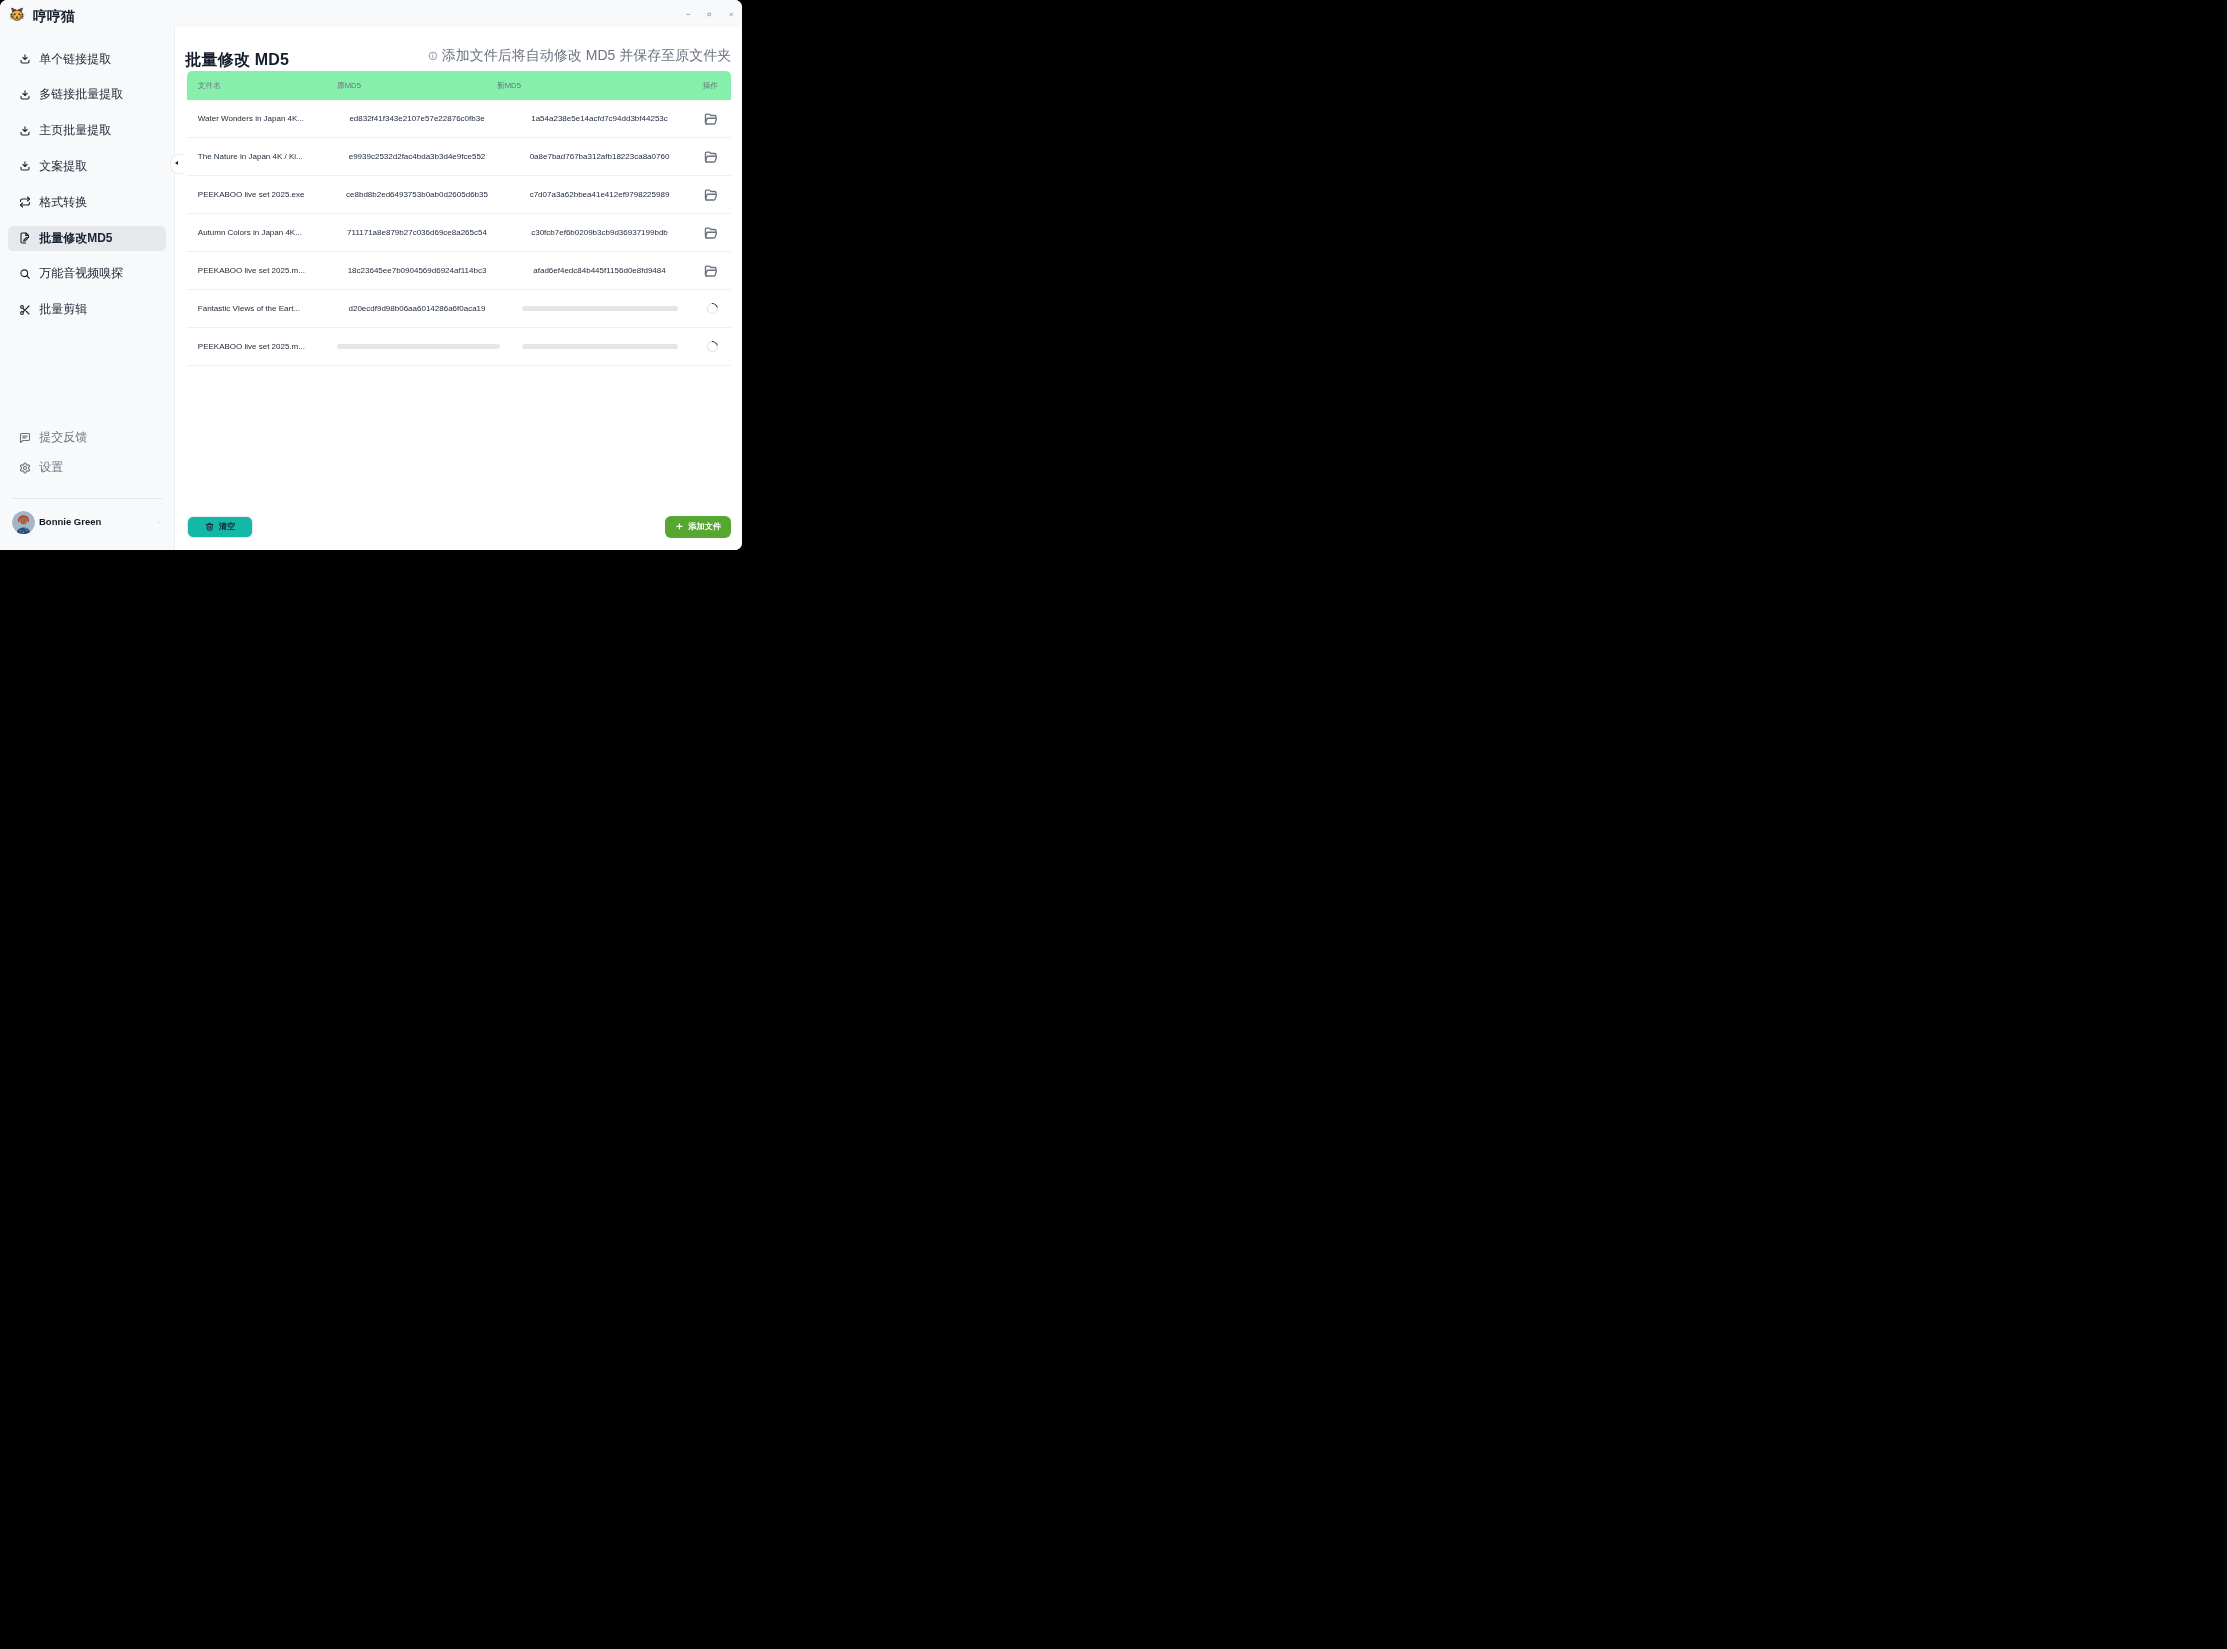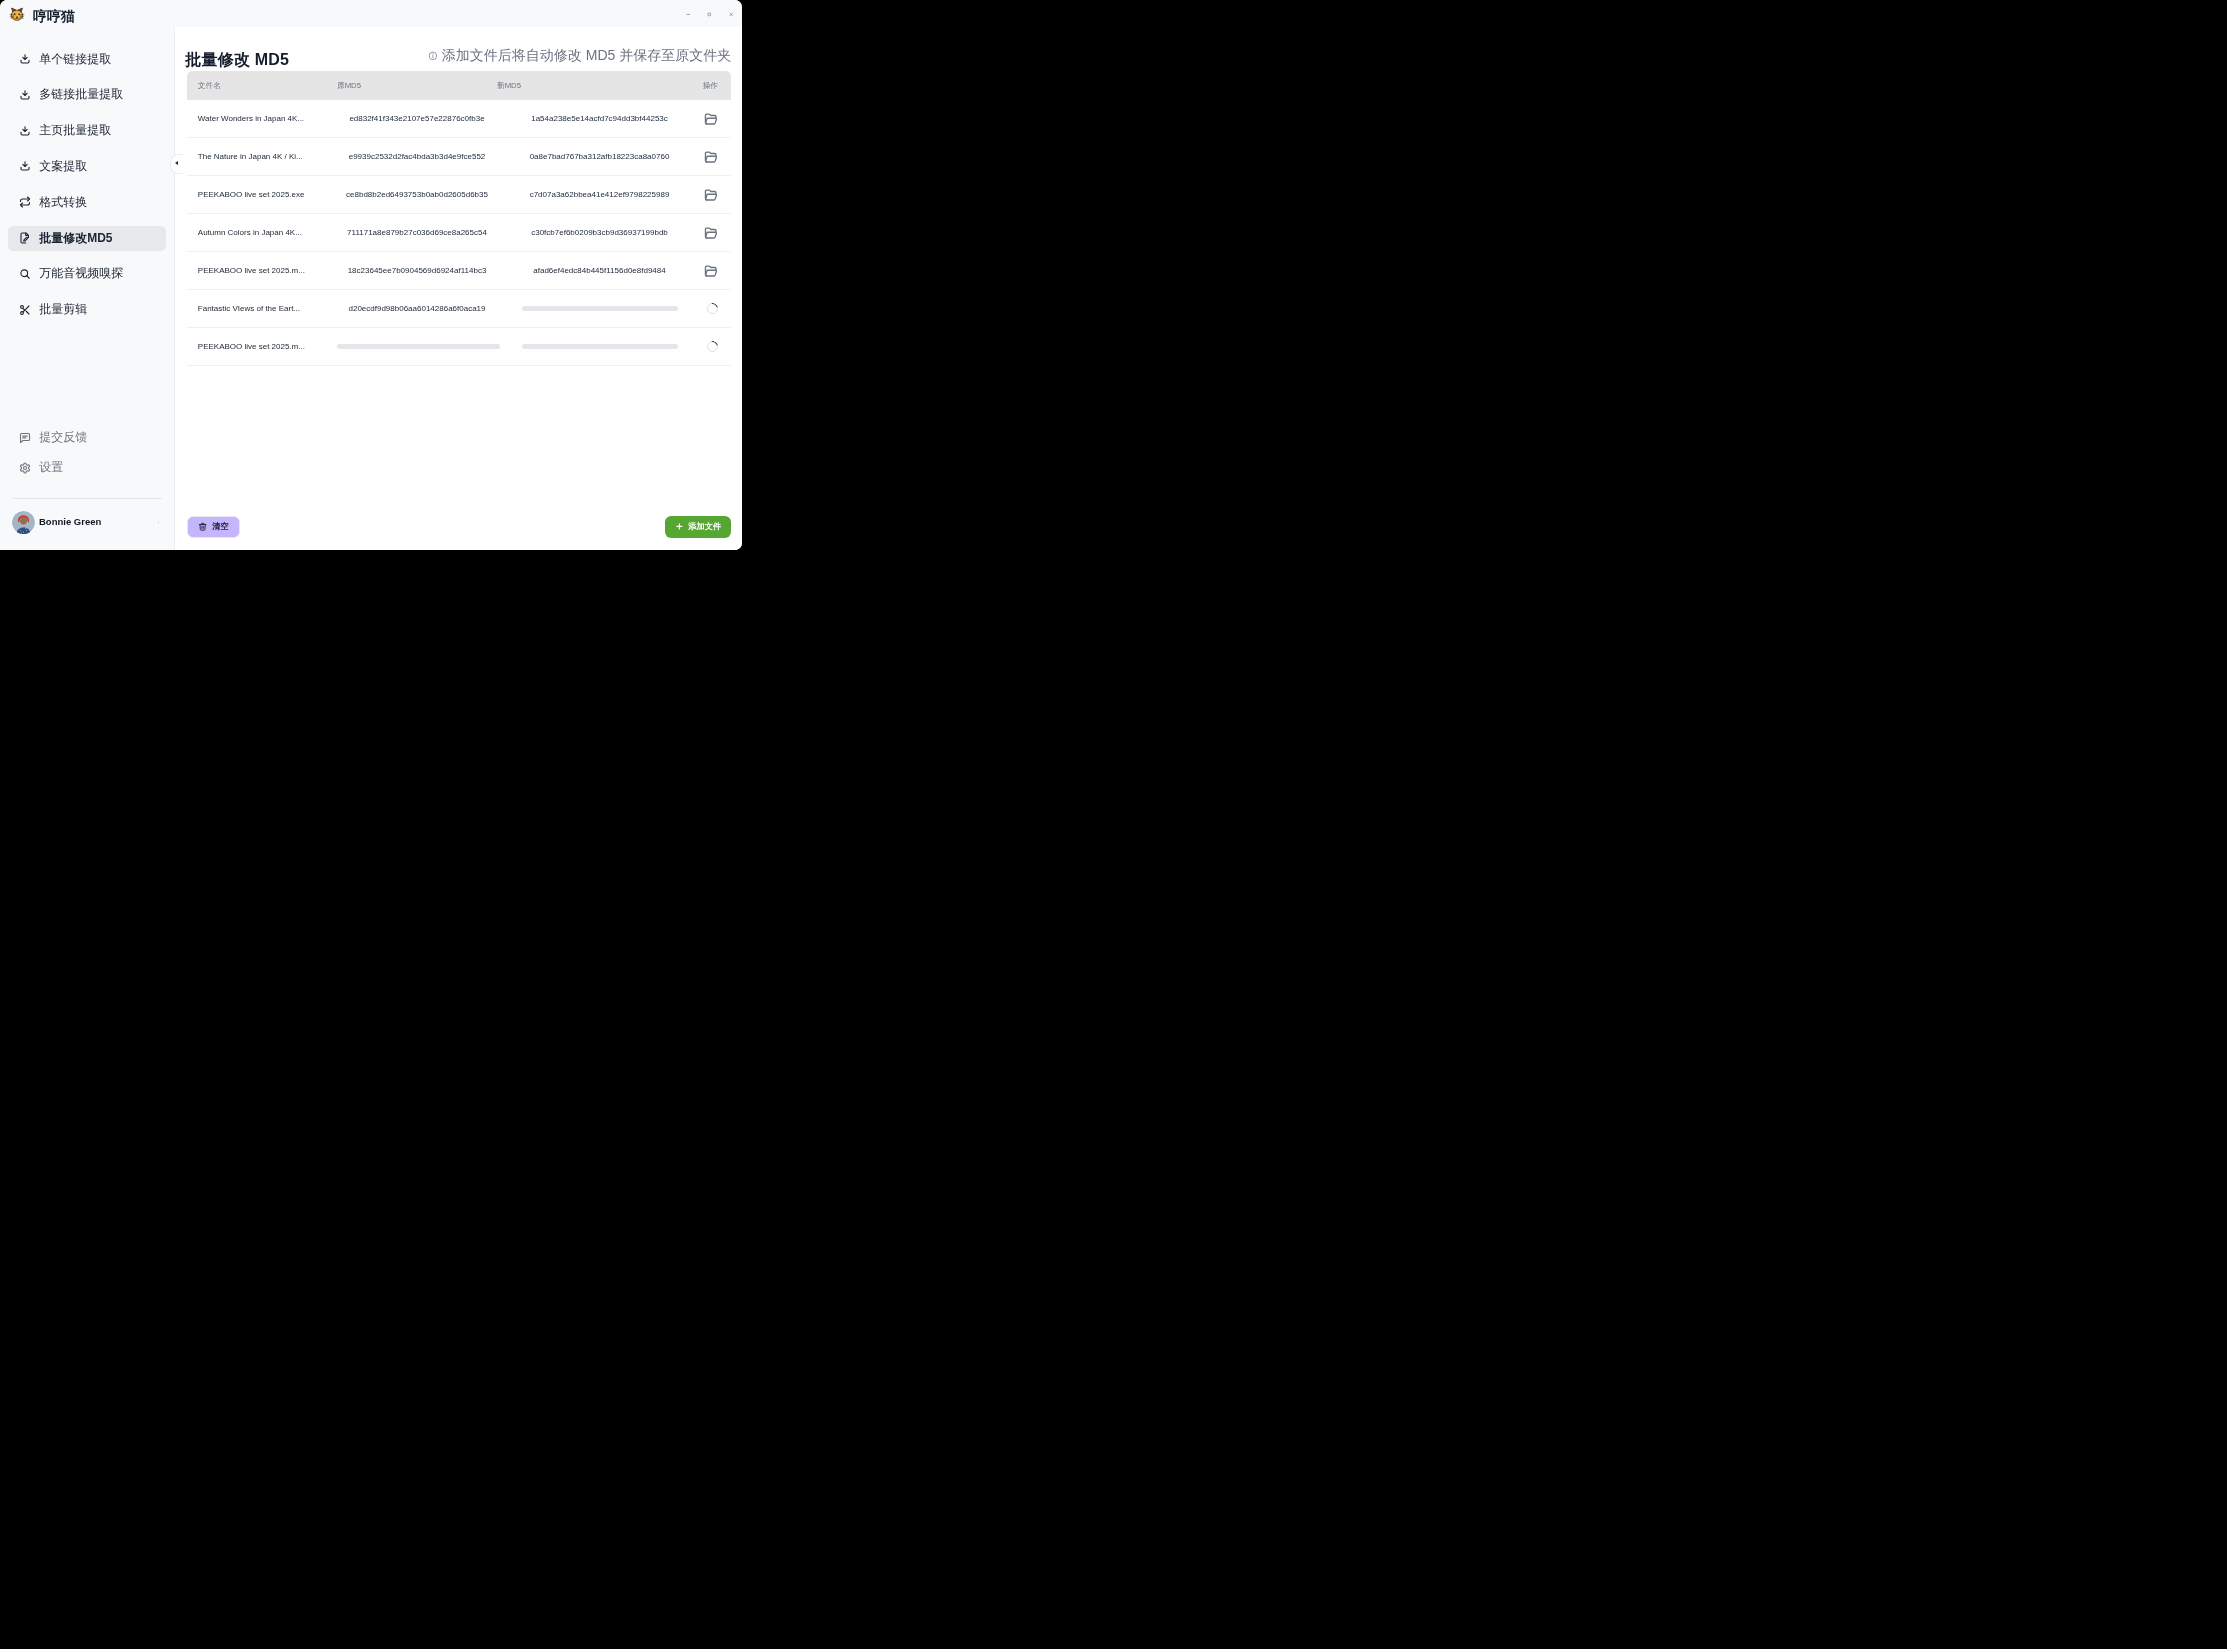--- a/index.html
+++ b/index.html
@@ -36,42 +36,42 @@
   .collapse-handle{position:absolute;left:170px;top:127px;width:12px;height:17.5px;background:#fff;
                    border:0.8px solid #e9ebee;border-right:none;border-radius:8.8px 0 0 8.8px;z-index:6;cursor:pointer;}
   .collapse-handle .tri{position:absolute;left:3.6px;top:6.2px;width:0;height:0;
                    border-top:2.6px solid transparent;border-bottom:2.6px solid transparent;border-right:3.6px solid #1c2534;}
   
   .main{position:absolute;left:175px;top:0;width:567px;height:100%;background:#fff;}
   .page-title{position:absolute;left:10.3px;top:12px;font-size:16px;font-weight:800;color:#151d2c;letter-spacing:0.2px;}
   .hint{position:absolute;right:10.8px;top:19.6px;display:flex;align-items:center;gap:4.1px;color:#6b7280;font-size:14px;}
   .hint svg{width:9.8px;height:9.8px;flex:0 0 auto;}
   .table{position:absolute;left:12px;top:44px;width:544px;}
-  .thead{height:29px;background:#e5e5e5;border-radius:5.2px 5.2px 0 0;display:grid;
+  .thead{height:29px;background:#86efac;border-radius:5.2px 5.2px 0 0;display:grid;
          grid-template-columns:150px 160px 205px 30px;align-items:center;color:#6d7480;font-size:7.7px;}
   .th{box-sizing:border-box;}
   .th.c-name{padding-left:10.8px;text-align:left;}
   .th.c-old,.th.c-new{text-align:left;}
   .th.c-act{text-align:right;padding-right:14px;}
   .trow{height:37px;display:grid;grid-template-columns:150px 160px 205px 30px;align-items:center;
         border-bottom:1px solid #eef0f3;font-size:8px;color:#1c2534;}
   .cell{box-sizing:border-box;}
   .cell.c-name{padding-left:10.8px;white-space:nowrap;overflow:hidden;text-overflow:ellipsis;}
   .cell.c-old,.cell.c-new{text-align:center;color:#232d3f;}
   .cell.c-act{display:flex;justify-content:flex-end;padding-right:14px;}
   .skeleton{height:4.6px;border-radius:2.6px;background:#e4e6ea;margin:0 auto;}
   .skeleton.w-old{width:163px;} .skeleton.w-new{width:156px;}
   .folder-btn{background:transparent;border:0;padding:0;cursor:pointer;display:flex;align-items:center;}
   .folder-btn svg{width:14px;height:14px;}
   .spinner{width:10.8px;height:10.8px;border-radius:50%;box-sizing:border-box;
            border:1.3px solid #dfe2e7;border-top-color:#39414f;transform:rotate(35deg);}
   .bottombar-btn{position:absolute;display:flex;align-items:center;justify-content:center;gap:4.6px;
                  height:21.7px;border-radius:6.2px;font-size:8.2px;font-weight:600;cursor:pointer;box-sizing:border-box;
                  font-family:inherit;}
-  .clear-btn{left:12px;top:489px;width:53px;background:#c4b5fd;border:0.8px solid #e7e9ed;color:#18202f;}
+  .clear-btn{left:12px;top:489px;width:66px;background:#14b8a6;border:0.8px solid #e7e9ed;color:#18202f;}
   .clear-btn svg{width:9.3px;height:9.3px;}
   .add-btn{left:490px;top:489px;width:66px;background:#56a632;border:0;color:#fff;}
   .add-btn svg{width:8.8px;height:8.8px;}
 </style>
 </head>
 <body>
 
 <div class="window">
 
   <div class="titlebar">

